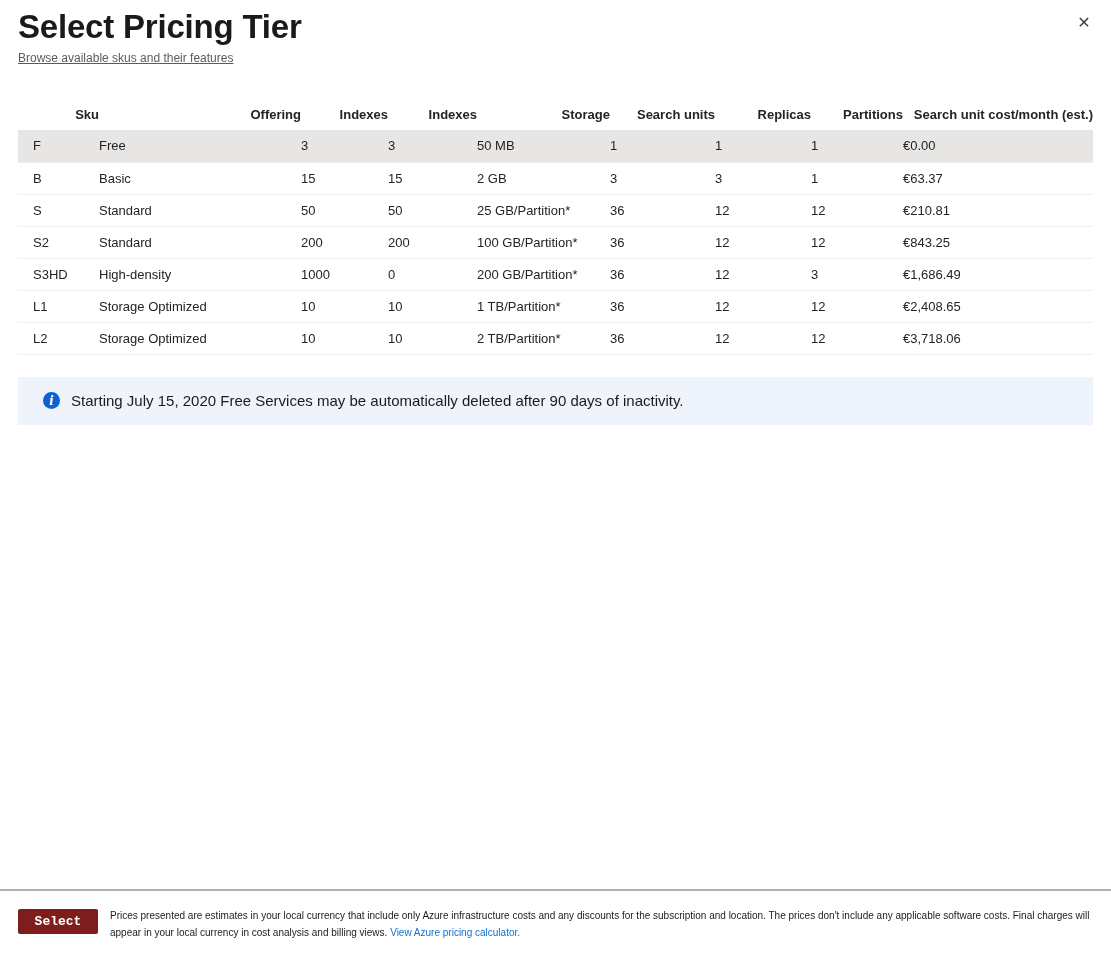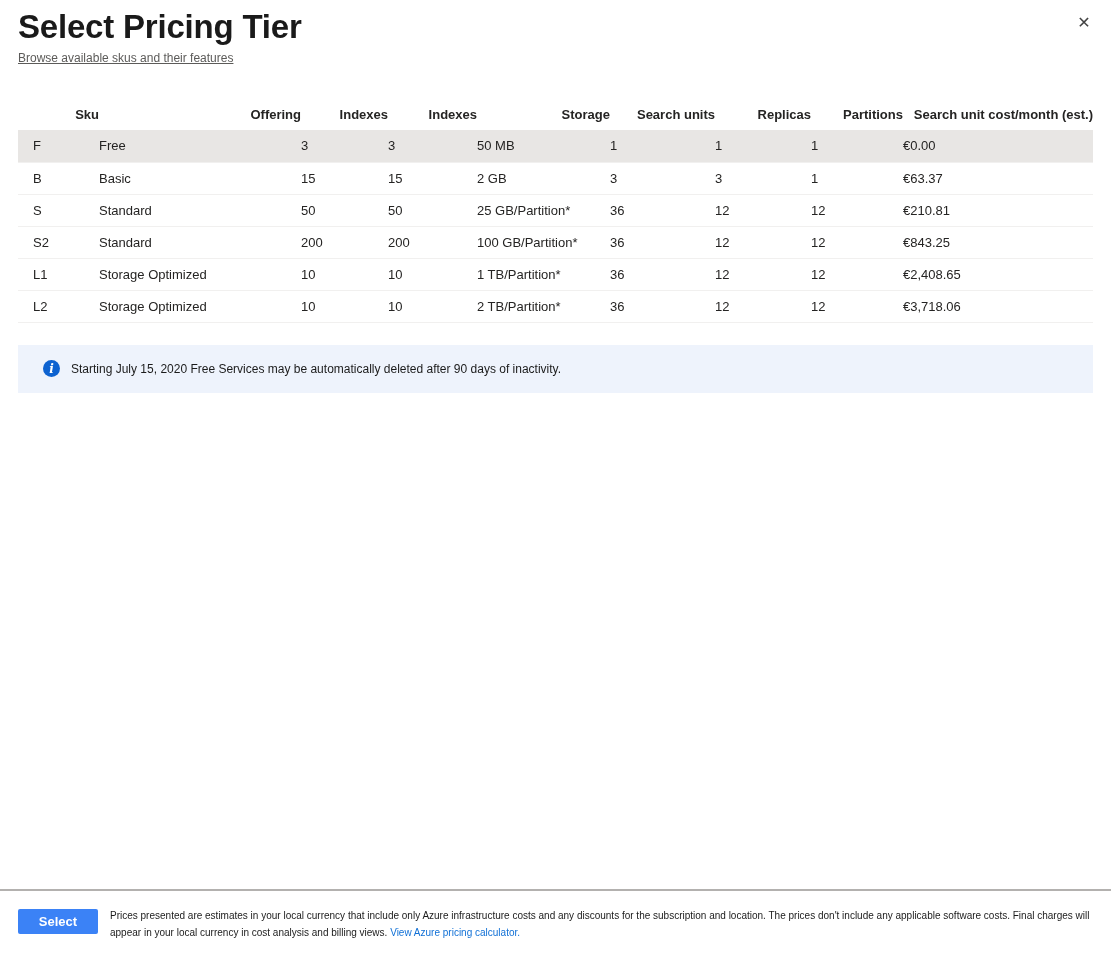--- a/index.html
+++ b/index.html
@@ -35,29 +35,29 @@
     margin: 22px 18px 0 18px; background: #eef3fc; height: 48px;
     display: flex; align-items: center; padding-left: 25px;
   }
   .info-icon {
     width: 17px; height: 17px; border-radius: 50%; background: #0d62d0;
     color: #ffffff; font-size: 12px; font-weight: 700; font-style: italic;
     font-family: "DejaVu Serif", serif;
     display: inline-flex; align-items: center; justify-content: center;
     flex: 0 0 auto;
   }
-  .banner-text { font-size: 12px; margin-left: 11px; color: #1b1b1b; }
+  .banner-text { font-size: 15px; margin-left: 11px; color: #1b1b1b; }
   .footer { position: absolute; left: 0; right: 0; bottom: 0; background: #ffffff; }
   .footer-divider { height: 2px; background: #b3b1af; }
   .footer-content { display: flex; align-items: flex-start; padding: 16px 18px 20px 18px; }
   .select-btn {
-    background: #3b82f6; color: #ffffff; border: none; border-radius: 2px;
+    background: #7f1d1d; color: #ffffff; border: none; border-radius: 2px;
     width: 80px; height: 25px; font-size: 13px; font-weight: 700;
     cursor: pointer; flex: 0 0 auto; margin-top: 2px;
-    font-family: Liberation Sans, sans-serif;
+    font-family: Liberation Mono, monospace;
   }
   .disclaimer { font-size: 10px; line-height: 17px; margin-left: 12px; color: #1b1b1b; }
   .pricing-link { color: #1070d6; text-decoration: none; cursor: pointer; }
 </style>
 </head>
 <body>
 
 <div class="header">
   <div class="title">Select Pricing Tier</div>
   <div class="subtitle">Browse available skus and their features</div>
@@ -129,20 +129,31 @@
     <td>Standard</td>
     <td>200</td>
     <td>200</td>
     <td>100 GB/Partition*</td>
     <td>36</td>
     <td>12</td>
     <td>12</td>
     <td>€843.25</td>
   </tr>
         <tr>
+    <td>S3HD</td>
+    <td>High-density</td>
+    <td>1000</td>
+    <td>0</td>
+    <td>200 GB/Partition*</td>
+    <td>36</td>
+    <td>12</td>
+    <td>3</td>
+    <td>€1,686.49</td>
+  </tr>
+        <tr>
     <td>L1</td>
     <td>Storage Optimized</td>
     <td>10</td>
     <td>10</td>
     <td>1 TB/Partition*</td>
     <td>36</td>
     <td>12</td>
     <td>12</td>
     <td>€2,408.65</td>
   </tr>

